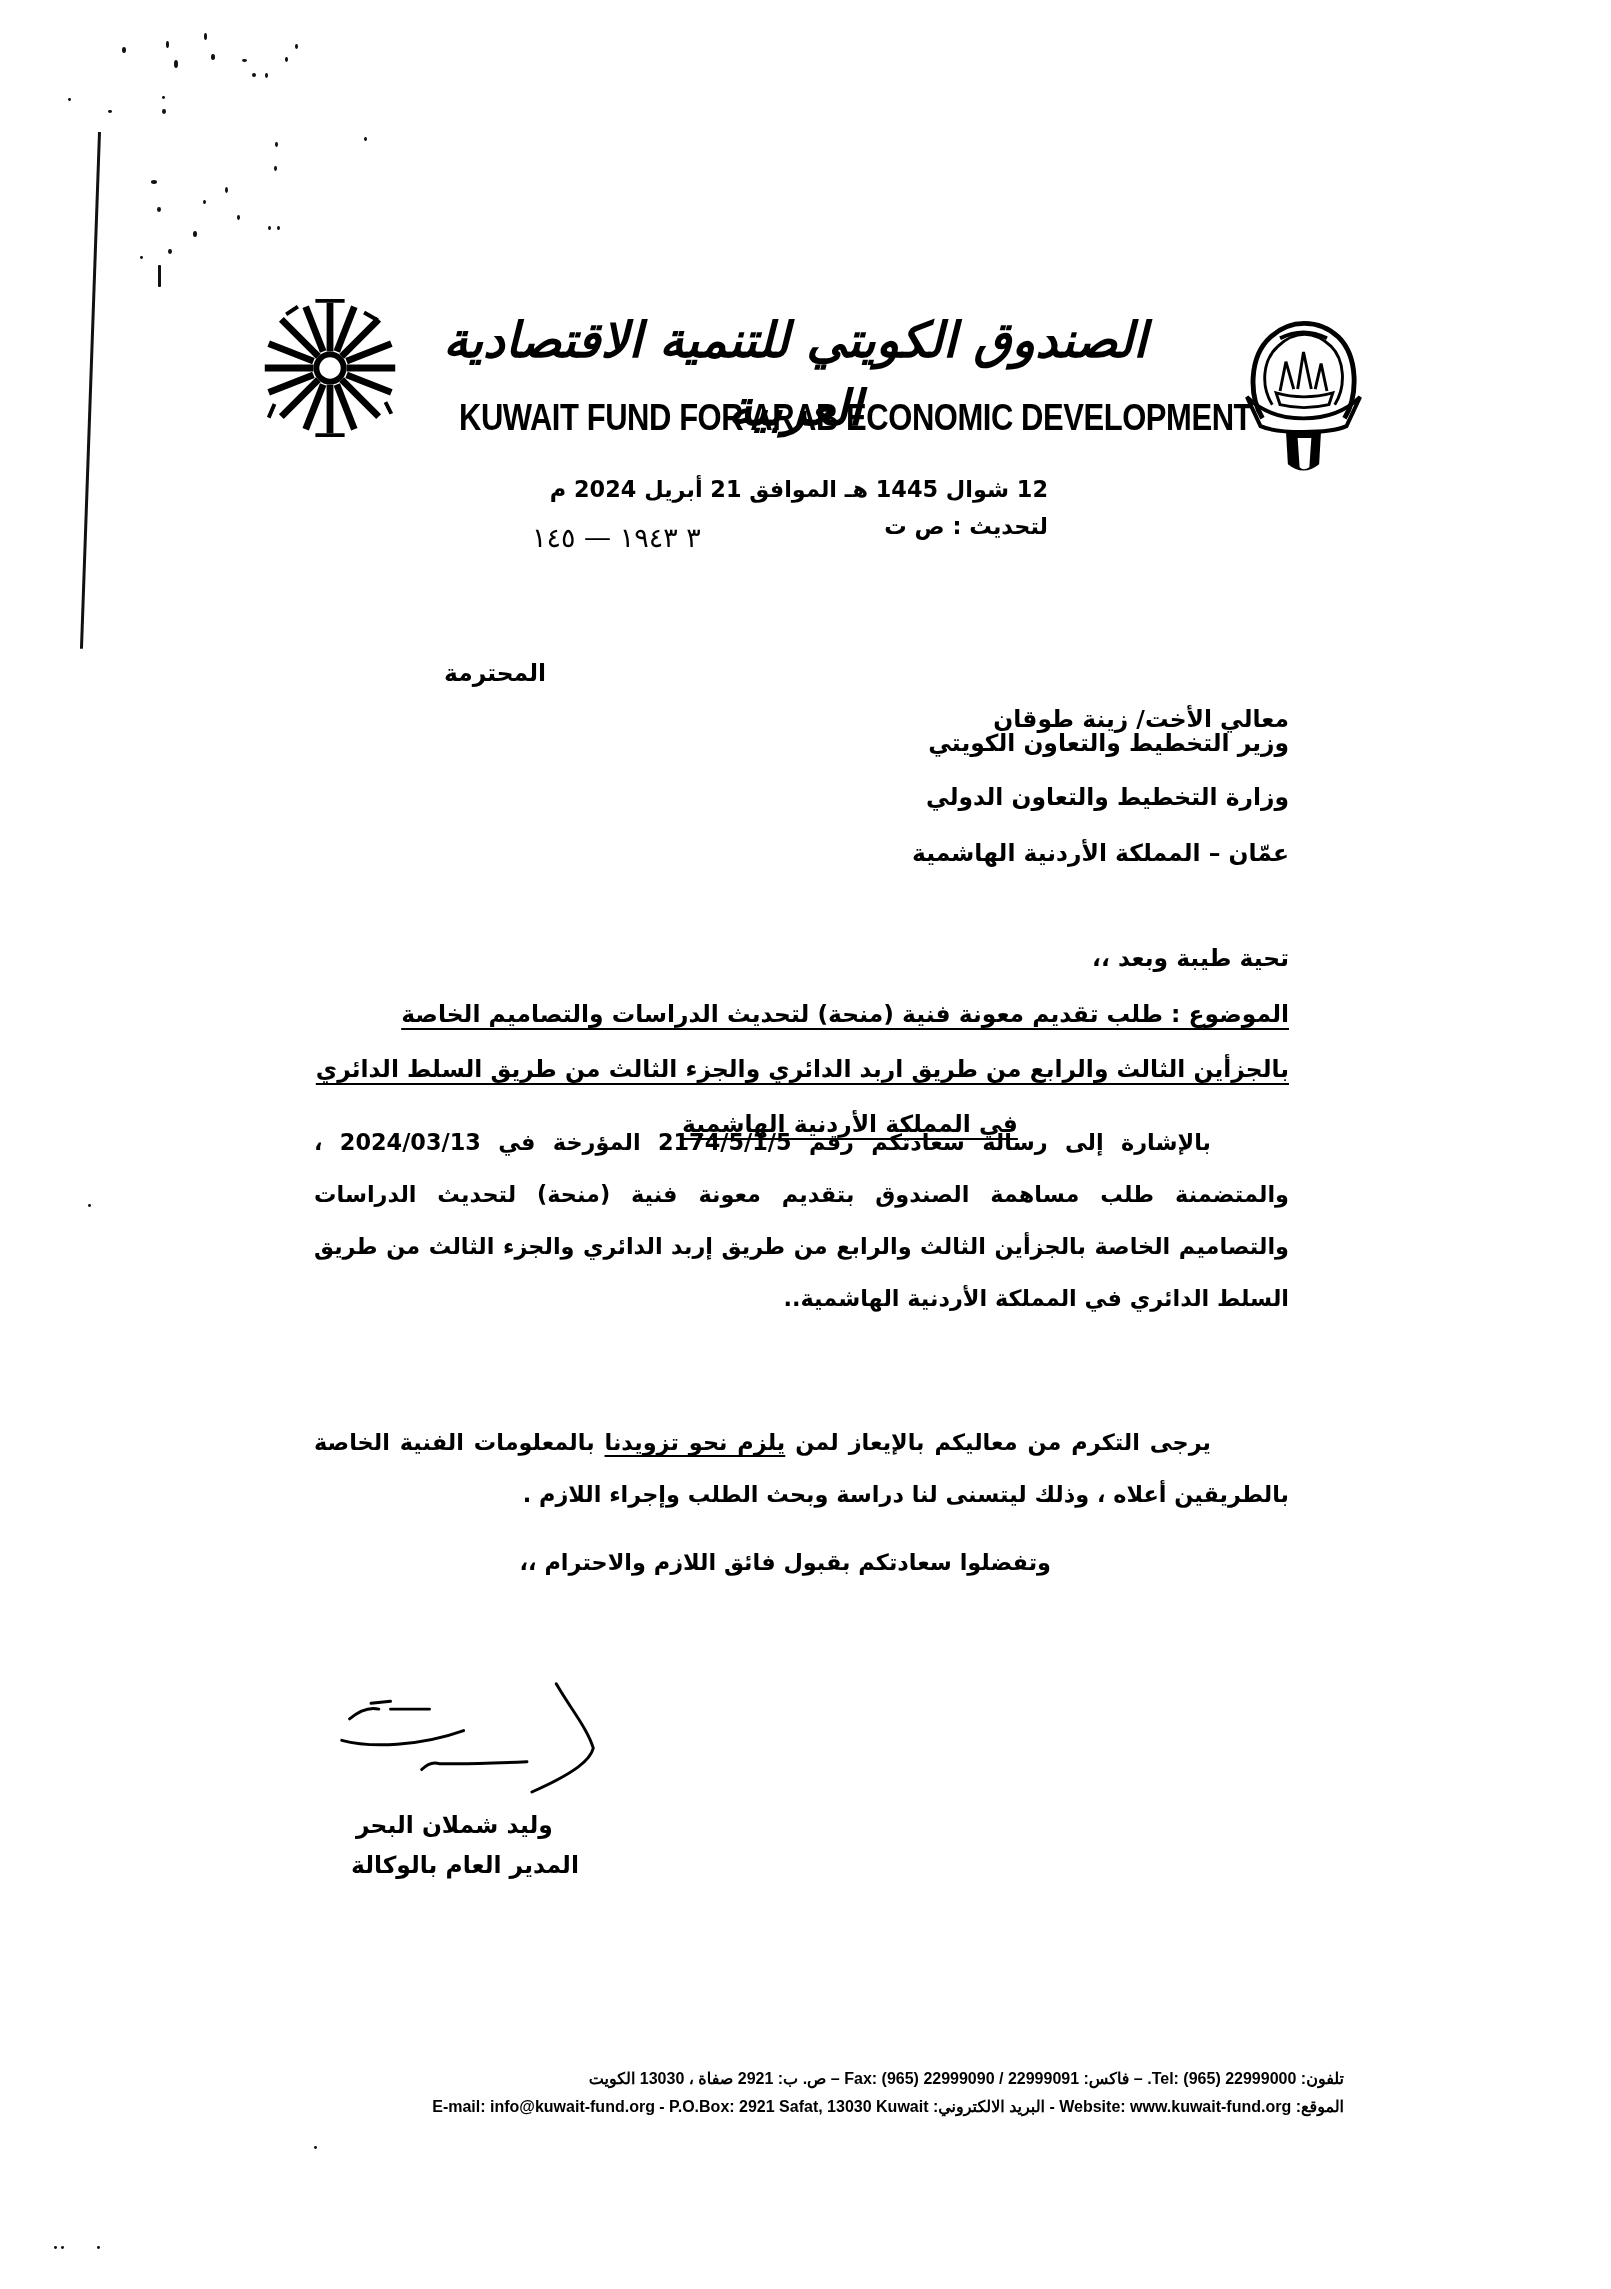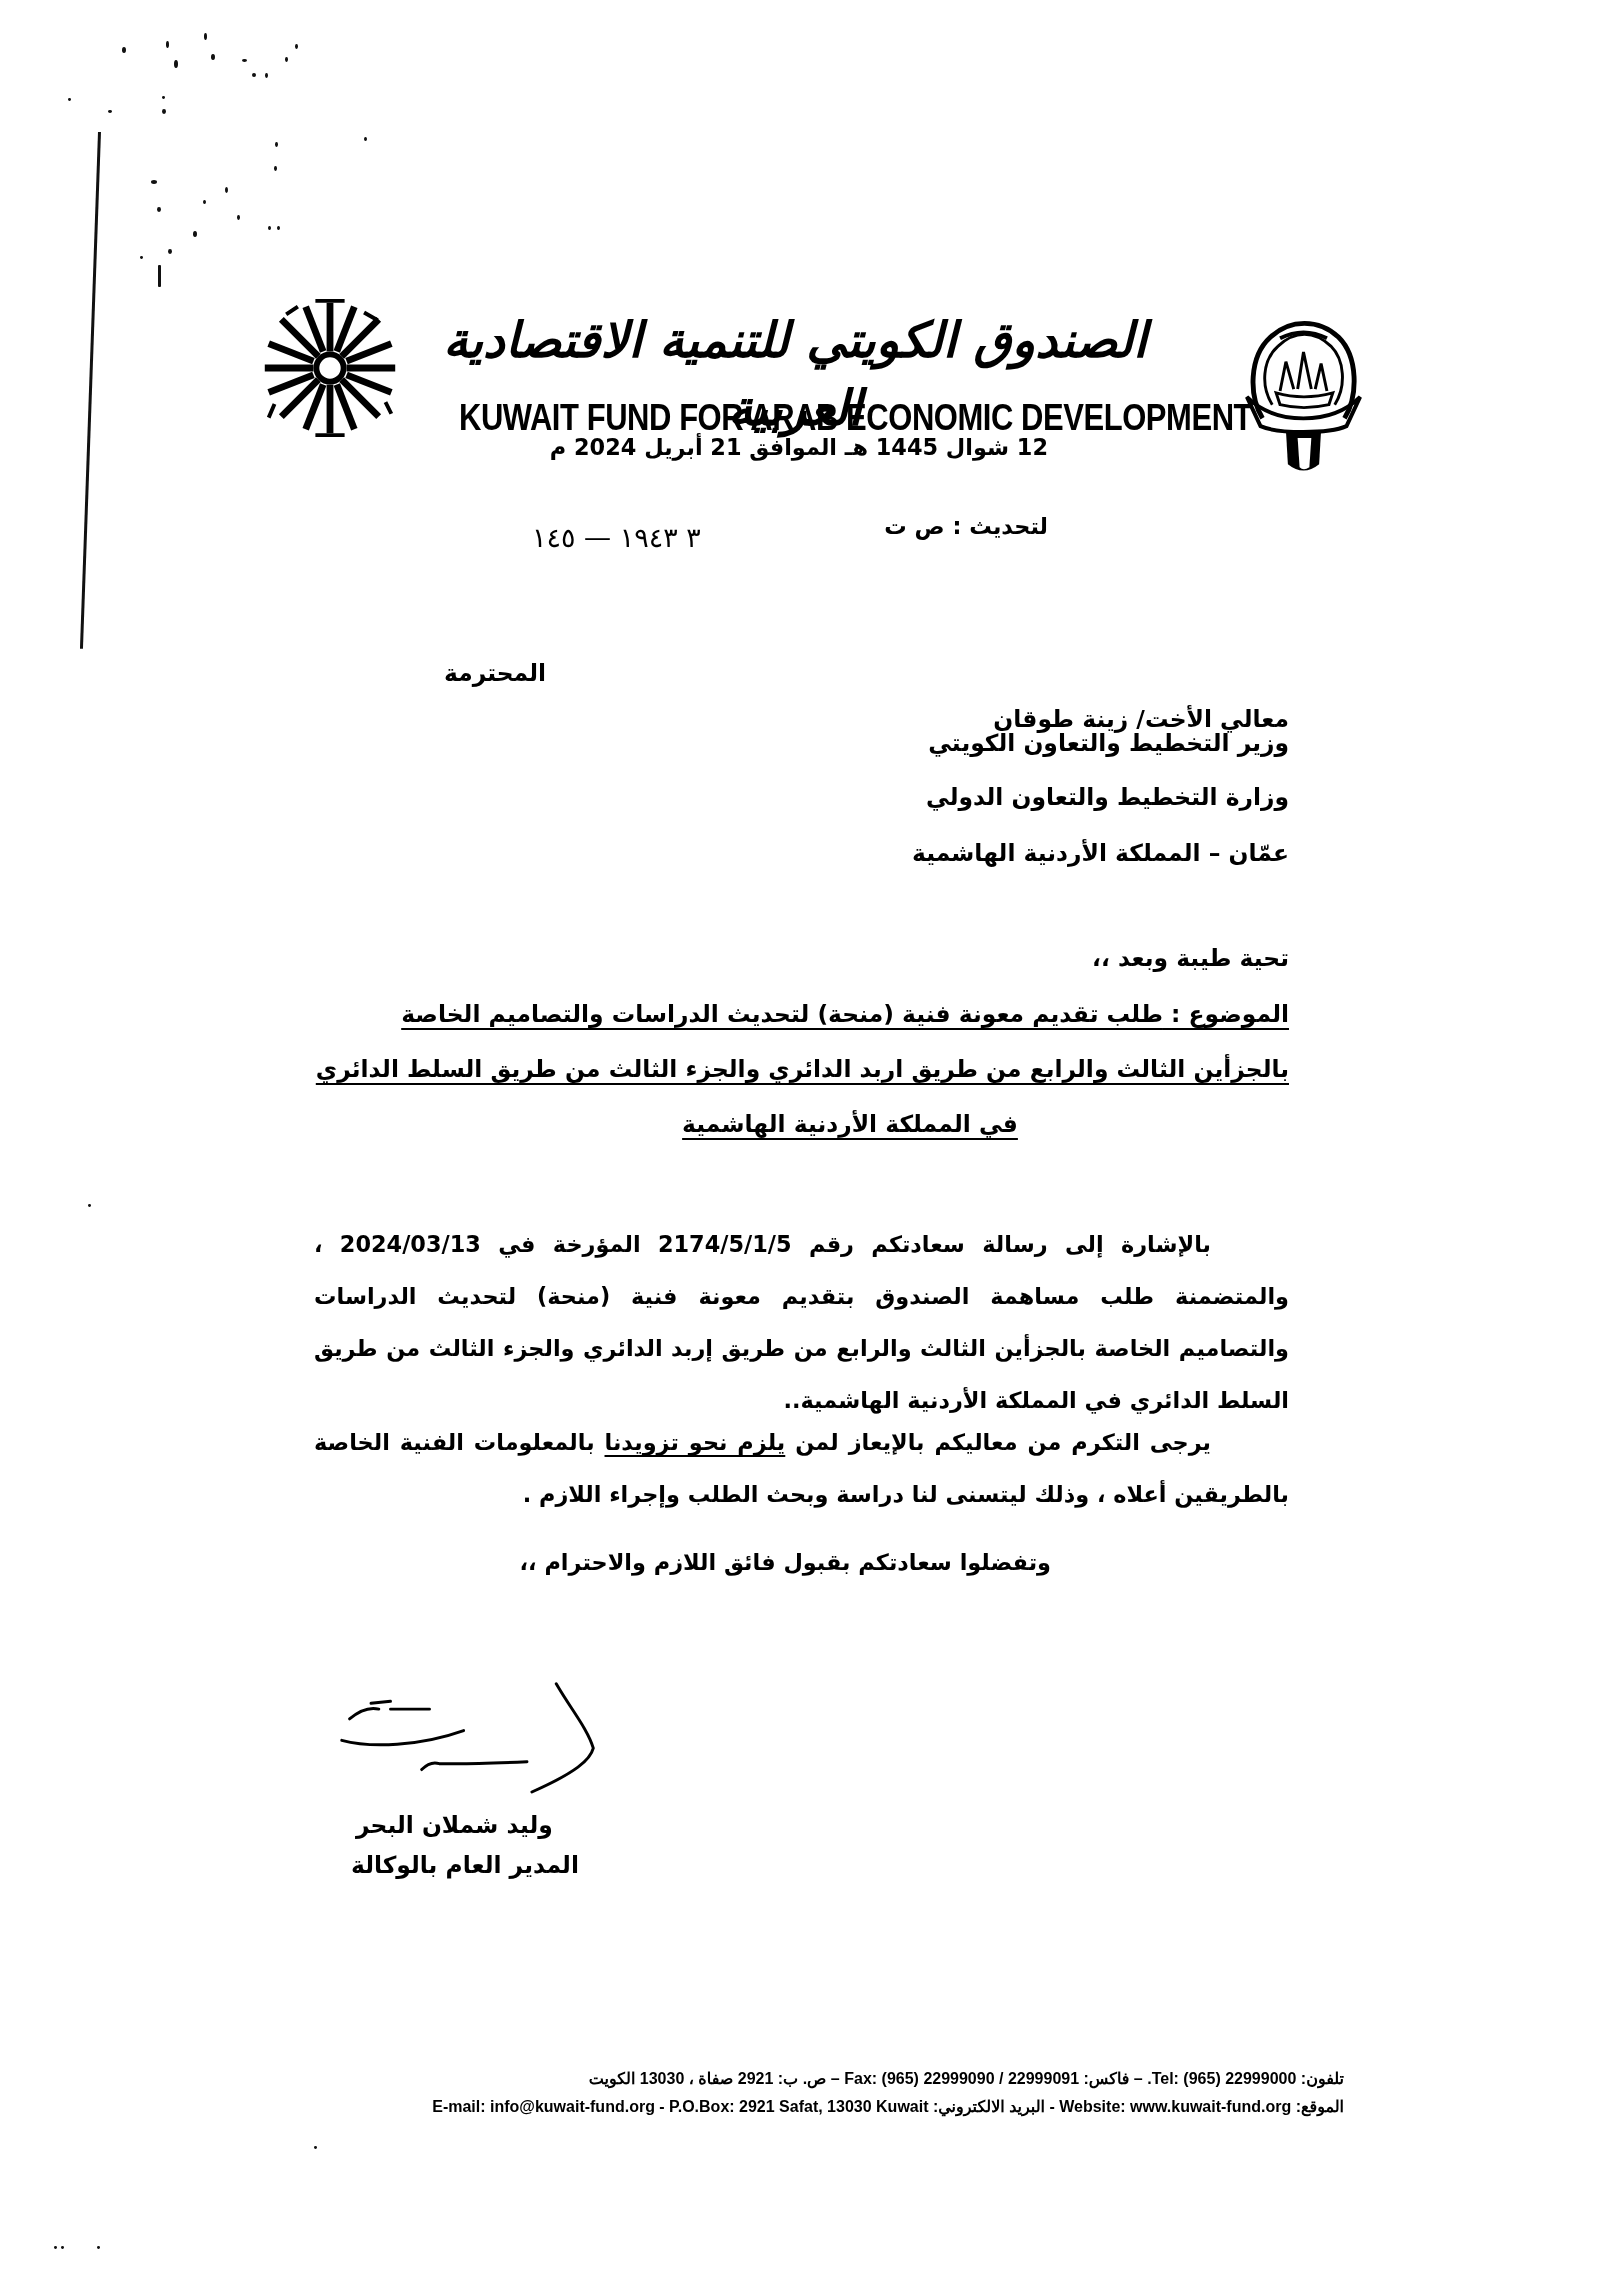--- a/index.html
+++ b/index.html
@@ -29,21 +29,21 @@
   }
   .name-en {
     position: absolute; left: 210px; top: 113px; width: 722px;
     font-family: "Liberation Sans", sans-serif; font-weight: bold;
     font-size: 36px; letter-spacing: -0.5px; transform: scaleX(0.86); transform-origin: left;
     white-space: nowrap; line-height: 43px;
   }
 
   .ar { direction: rtl; font-family: "DejaVu Sans", sans-serif; font-weight: bold; white-space: nowrap; position: absolute; }
 
-  .date-line { right: 563px; top: 434px; font-size: 22.4px; }
+  .date-line { right: 563px; top: 476px; font-size: 22.4px; }
   .ref-line { right: 563px; top: 513px; font-size: 22.4px; }
   .ref-hand { position: absolute; left: 532px; top: 522px; font-family: "DejaVu Serif", serif; font-size: 27px; font-weight: normal; letter-spacing: 3.9px; direction: rtl; }
 
   .addressee { right: 322px; font-size: 23.4px; }
   .addr-0 { top: 673px; margin-top: 32px; }
   .addr-1 { top: 729px; }
   .addr-2 { top: 783px; }
   .addr-3 { top: 839px; }
   .honorific { left: 444px; top: 659px; font-size: 23.4px; }
 
@@ -53,21 +53,21 @@
     direction: rtl; font-weight: bold; font-size: 23.4px; line-height: 55px; top: 987px;
     text-decoration: underline; text-underline-offset: 5.9px;
   }
   .subject .sline { display: block; white-space: nowrap; }
   .subject .label { text-decoration: underline; }
 
   .para {
     position: absolute; right: 322px; width: 975px; direction: rtl; font-weight: bold;
     font-size: 22.4px; line-height: 52px; text-align: justify; text-align-last: right;
   }
-  .p1 { top: 1218px; text-indent: 78px; }
+  .p1 { top: 1116px; text-indent: 78px; }
   .p2 { top: 1416px; text-indent: 78px; }
   .closing { right: 560px; top: 1549px; font-size: 22.4px; }
   .u { text-decoration: underline; text-underline-offset: 4.9px; }
 
   .signature { position: absolute; left: 332px; top: 1670px; width: 273px; height: 127px; }
   .signer-name { left: 356px; top: 1798px; font-size: 23.4px; margin-top: 13px; }
   .signer-title { left: 351px; top: 1851px; font-size: 23.4px; }
 
   .footer { position: absolute; left: 242px; width: 1102px; font-weight: bold; font-size: 16px; white-space: nowrap; font-family: "Liberation Sans", sans-serif; }
   .footer-1 { top: 2069px; direction: rtl; text-align: right; }

